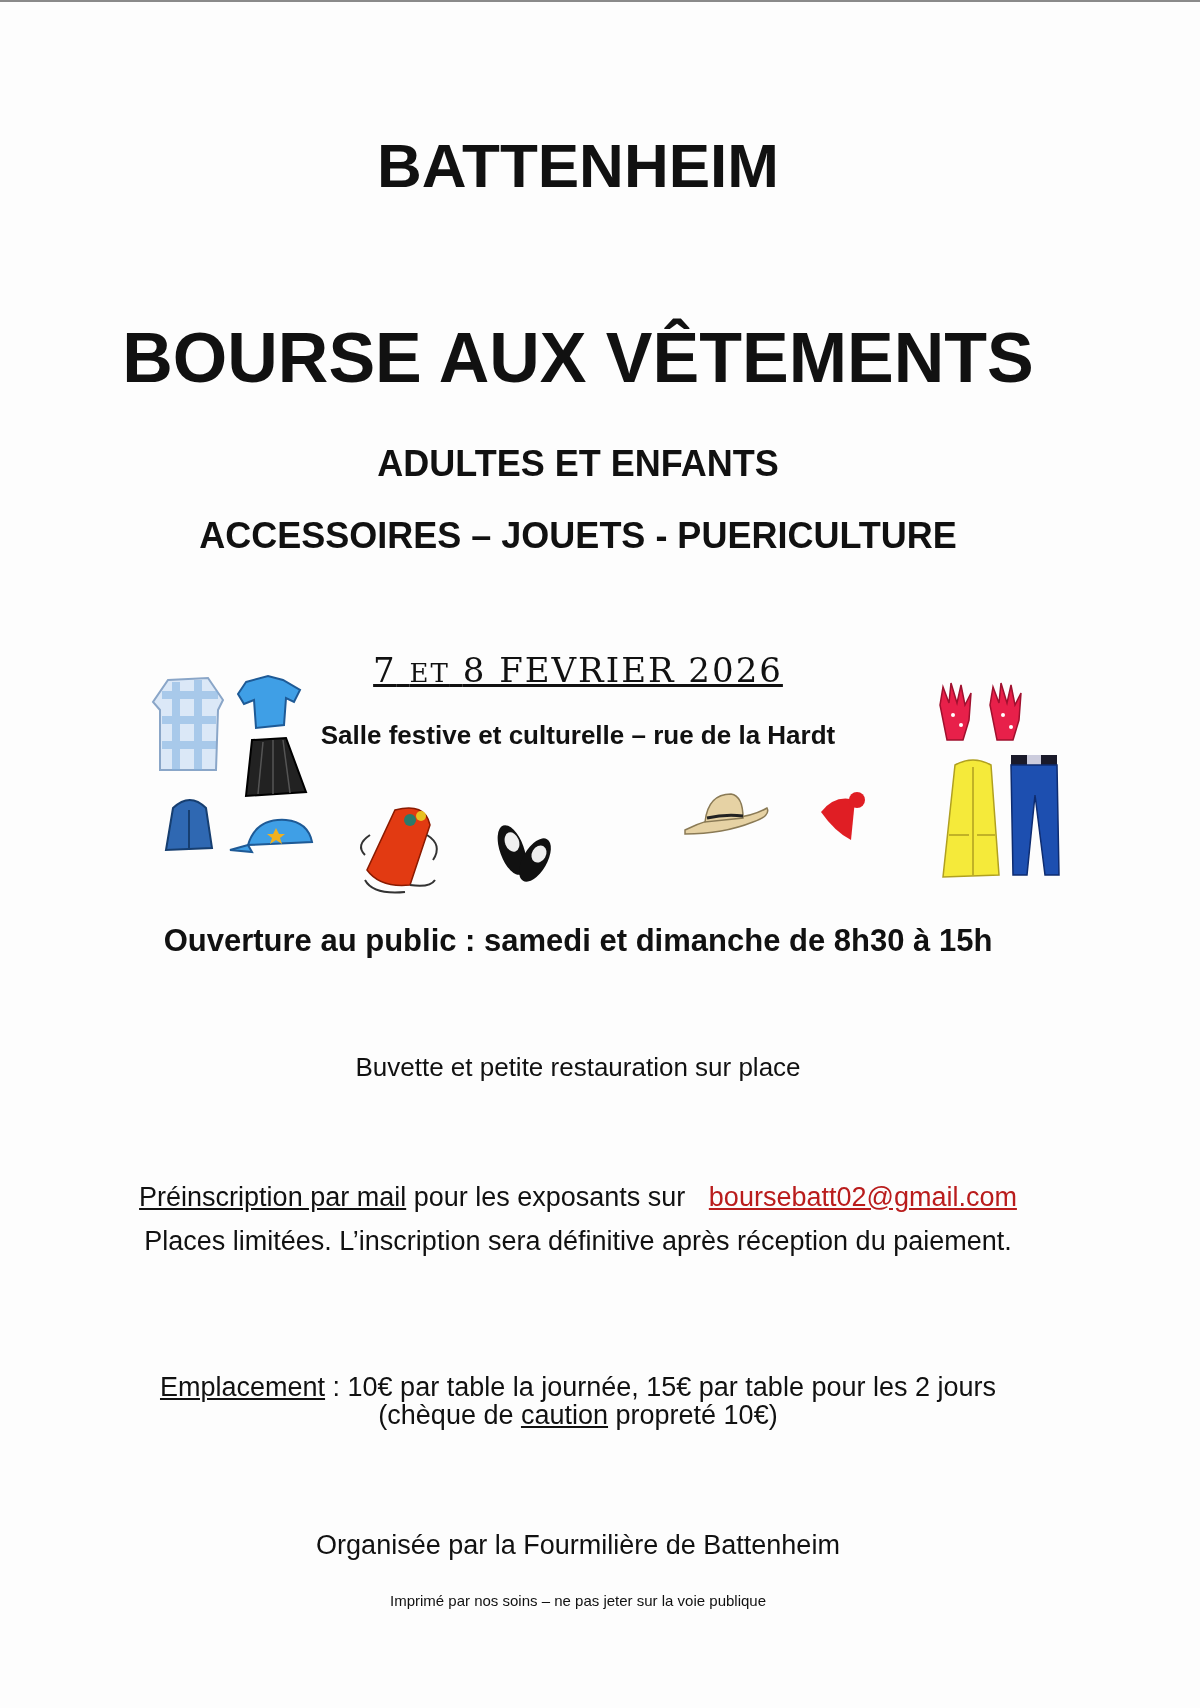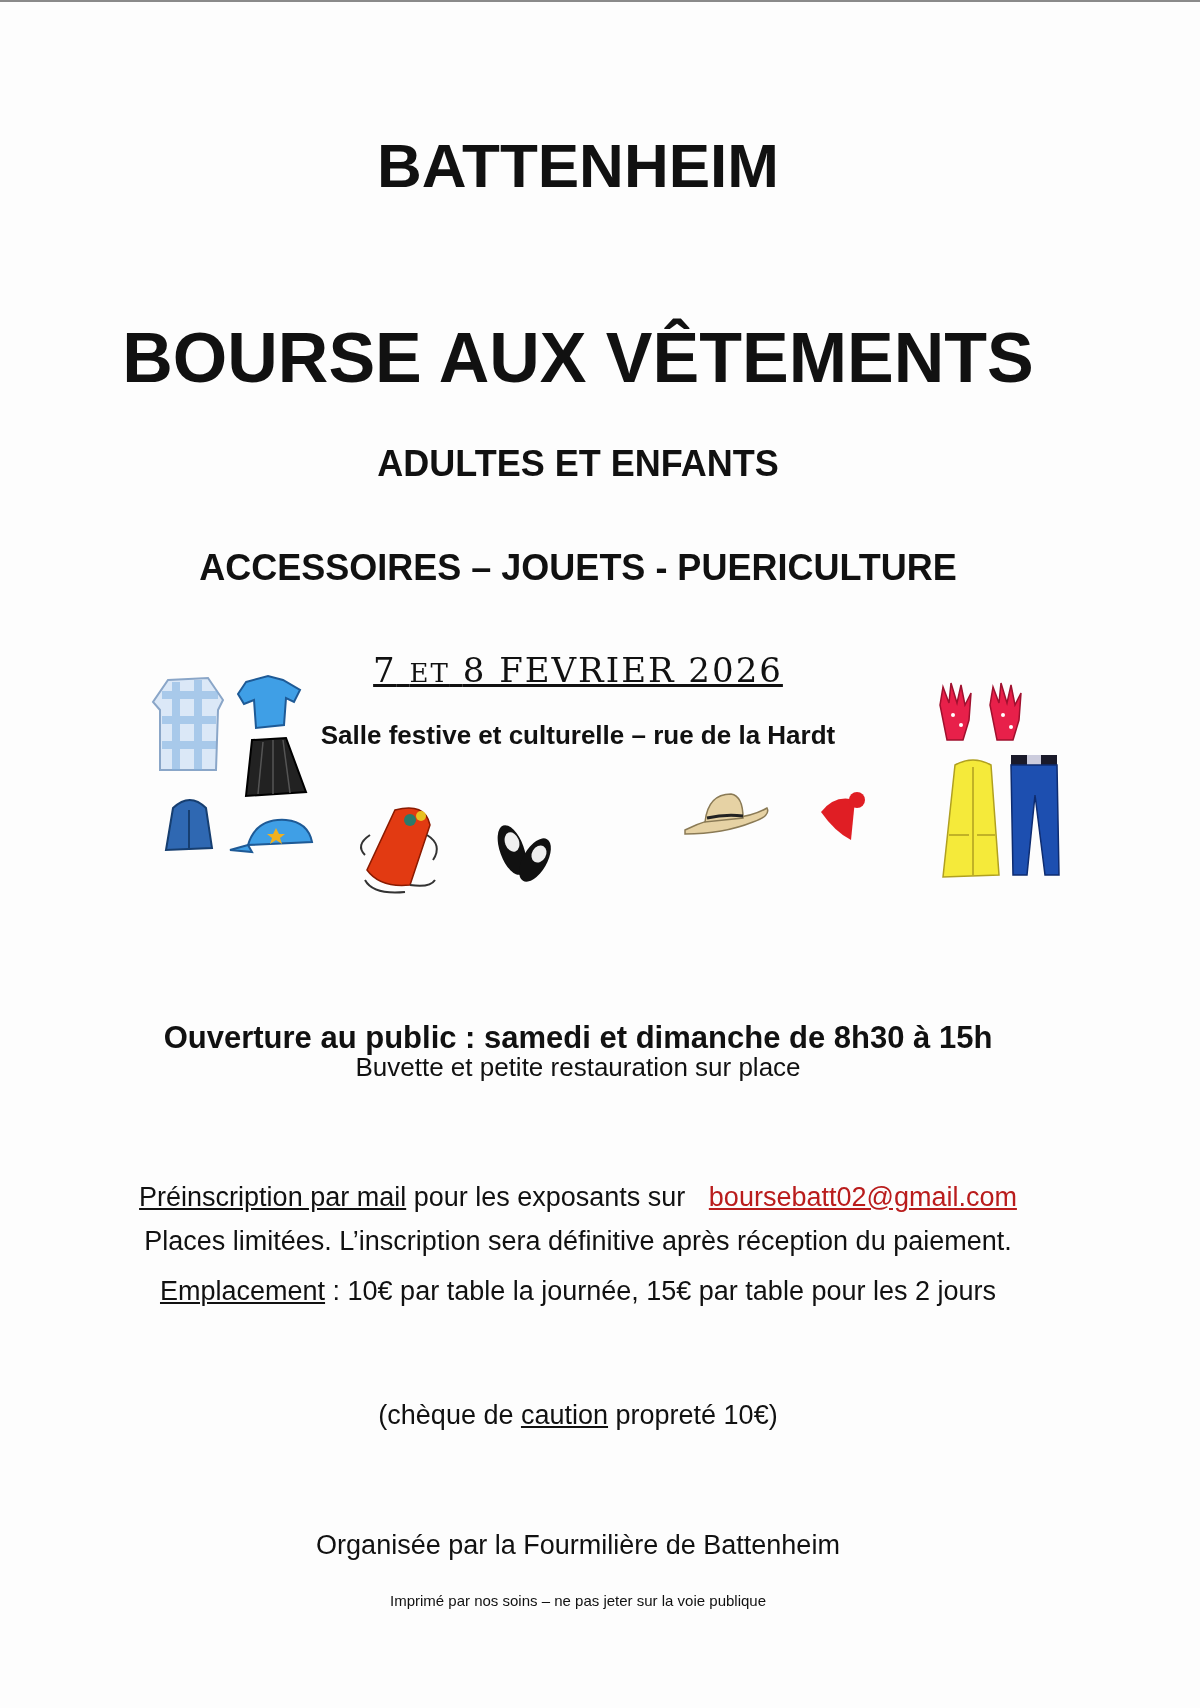--- a/index.html
+++ b/index.html
@@ -7,29 +7,29 @@
     width: 1200px; height: 1708px; background: #fdfdfd; position: relative;
     overflow: hidden; color: #111;
   }
   .topline { position: absolute; left: 0; top: 0; width: 1200px; height: 2px; background: #8a8a8a; }
   .abs { position: absolute; left: 0; width: 1156px; text-align: center; white-space: nowrap; }
   .arial { font-family: "Liberation Sans", sans-serif; font-weight: bold; }
   .calibri { font-family: Liberation Sans, sans-serif; }
   .town { top: 130px; font-size: 62px; letter-spacing: 0px; }
   .title { top: 318px; font-size: 70px; }
   .sub1 { top: 443px; font-size: 36px; }
-  .sub2 { top: 515px; font-size: 36px; margin-top: 32px; }
+  .sub2 { top: 515px; font-size: 36px; }
   .date { top: 650px; font-family: "DejaVu Serif", serif; font-size: 34px; letter-spacing: 2px; text-decoration: underline; }
   .date .sc { font-size: 26px; }
   .venue { top: 720px; font-size: 26px; font-weight: bold; }
-  .hours { top: 1020px; font-size: 31px; }
+  .hours { top: 923px; font-size: 31px; }
   .buvette { top: 1052px; font-size: 26px; }
   .prein { top: 1182px; font-size: 27px; }
   .places { top: 1226px; font-size: 27px; }
-  .empl { top: 1276px; font-size: 27px; }
+  .empl { top: 1372px; font-size: 27px; }
   .cheque { top: 1400px; font-size: 27px; }
   .org { top: 1530px; font-size: 27px; }
   .footer { top: 1592px; font-size: 15px; }
   .ul { text-decoration: underline; }
   .email { color: #b91c1c; text-decoration: underline; margin-left: 16px; }
   .ill { position: absolute; }
 </style>
 </head>
 <body>
 

